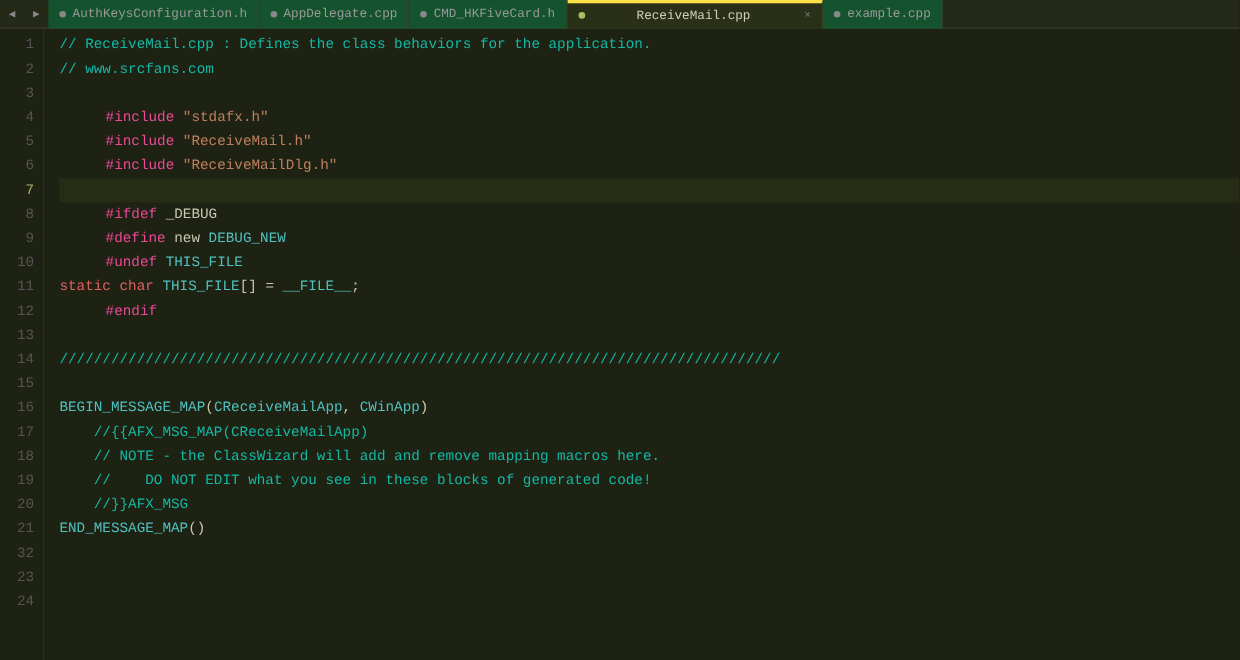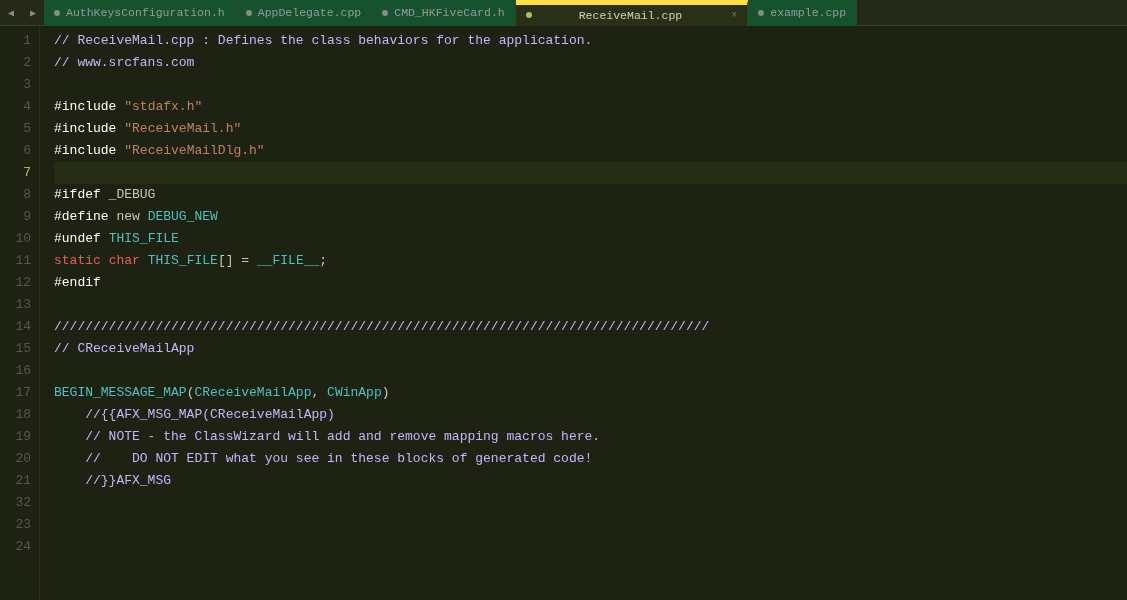--- a/index.html
+++ b/index.html
@@ -42,21 +42,21 @@
       color: #999;
       background: #14532d;
       border-right: 1px solid #3a3f28;
       cursor: pointer;
       white-space: nowrap;
       gap: 6px;
     }
     .tab.active {
       background: #2a3018;
       color: #d0d0b8;
-      border-top: 5px solid #fde047;
+      border-top: 3px solid #fde047;
       gap: 47px;
     }
     .tab .close-x {
       font-size: 10px;
       color: #777;
       cursor: pointer;
       margin-left: 2px;
     }
     .tab .dot {
       width: 6px;
@@ -107,22 +107,22 @@
       display: block;
       white-space: pre;
       line-height: 22px;
       min-height: 22px;
     }
     .code-line.active-line {
       background: #262d14;
     }
 
     
-    .cmt { color: #c4b5fd; }
-    .kw { color: #ffffff; } 
+    .cmt { color: #14b8a6; }
+    .kw { color: #ec4899; margin-left: 42px; } 
     .kw2 { color: #e06060; } 
     .str { color: #c08060; }
     .macro { color: #50c0c0; margin-top: 40px; } 
     .fn { color: #50c0c0; }
   </style>
 </head>
 <body>
 
 <div class="tab-bar">
   <div class="tab-nav-btn">◀</div>
@@ -185,22 +185,22 @@
       <span class="code-line"><span class="kw">#include</span> <span class="str">"ReceiveMail.h"</span></span>
       <span class="code-line"><span class="kw">#include</span> <span class="str">"ReceiveMailDlg.h"</span></span>
       <span class="code-line active-line">&nbsp;</span>
       <span class="code-line"><span class="kw">#ifdef</span> _DEBUG</span>
       <span class="code-line"><span class="kw">#define</span> new <span class="macro">DEBUG_NEW</span></span>
       <span class="code-line"><span class="kw">#undef</span> <span class="macro">THIS_FILE</span></span>
       <span class="code-line"><span class="kw2">static</span> <span class="kw2">char</span> <span class="macro">THIS_FILE</span>[] = <span class="macro">__FILE__</span>;</span>
       <span class="code-line"><span class="kw">#endif</span></span>
       <span class="code-line">&nbsp;</span>
       <span class="code-line"><span class="cmt">////////////////////////////////////////////////////////////////////////////////////</span></span>
-      <span class="code-line"><span class="cmt">// CReceiveMailApp</span></span>
       <span class="code-line">&nbsp;</span>
       <span class="code-line"><span class="fn">BEGIN_MESSAGE_MAP</span>(<span class="macro">CReceiveMailApp</span>, <span class="macro">CWinApp</span>)</span>
       <span class="code-line"><span class="cmt">    //{{AFX_MSG_MAP(CReceiveMailApp)</span></span>
       <span class="code-line"><span class="cmt">    // NOTE - the ClassWizard will add and remove mapping macros here.</span></span>
       <span class="code-line"><span class="cmt">    //    DO NOT EDIT what you see in these blocks of generated code!</span></span>
       <span class="code-line"><span class="cmt">    //}}AFX_MSG</span></span>
+      <span class="code-line"><span class="fn">END_MESSAGE_MAP</span>()</span>
       <span class="code-line">&nbsp;</span>
     </div>
 </div>
 
 </body></html>

